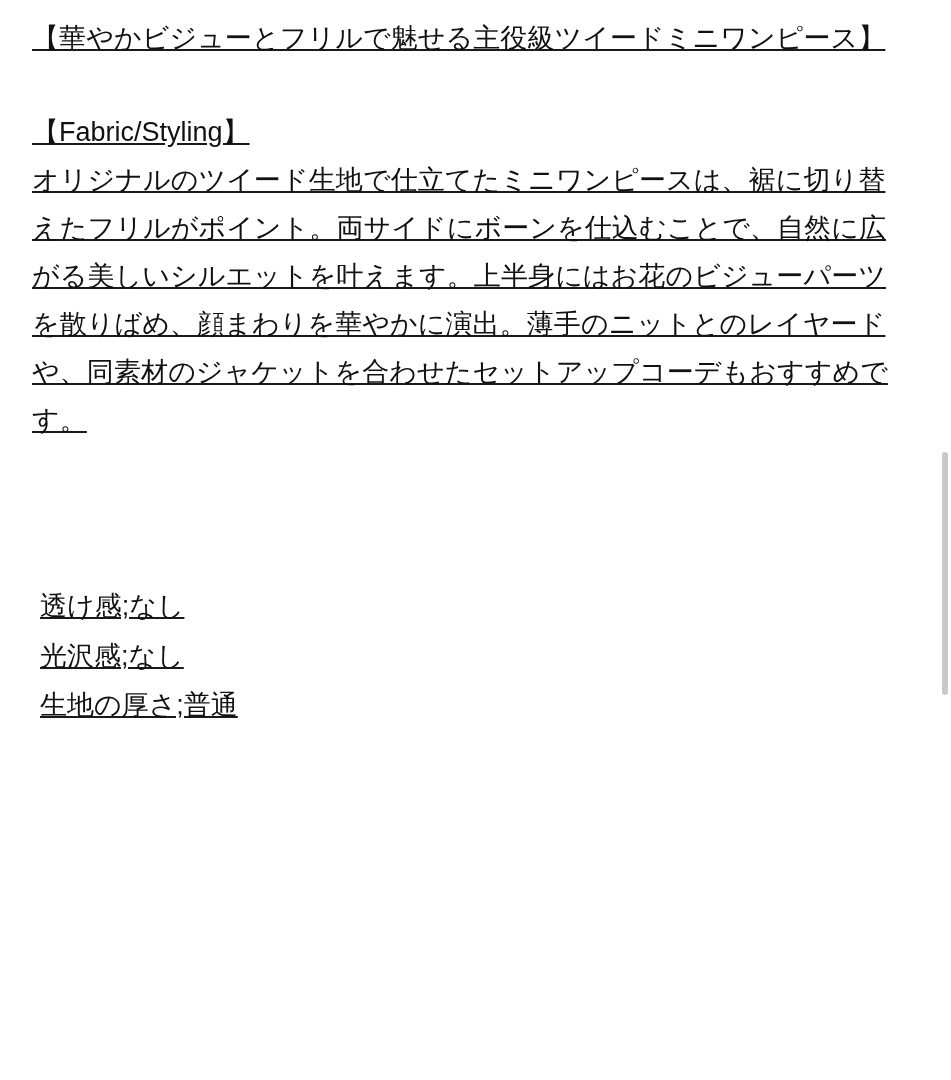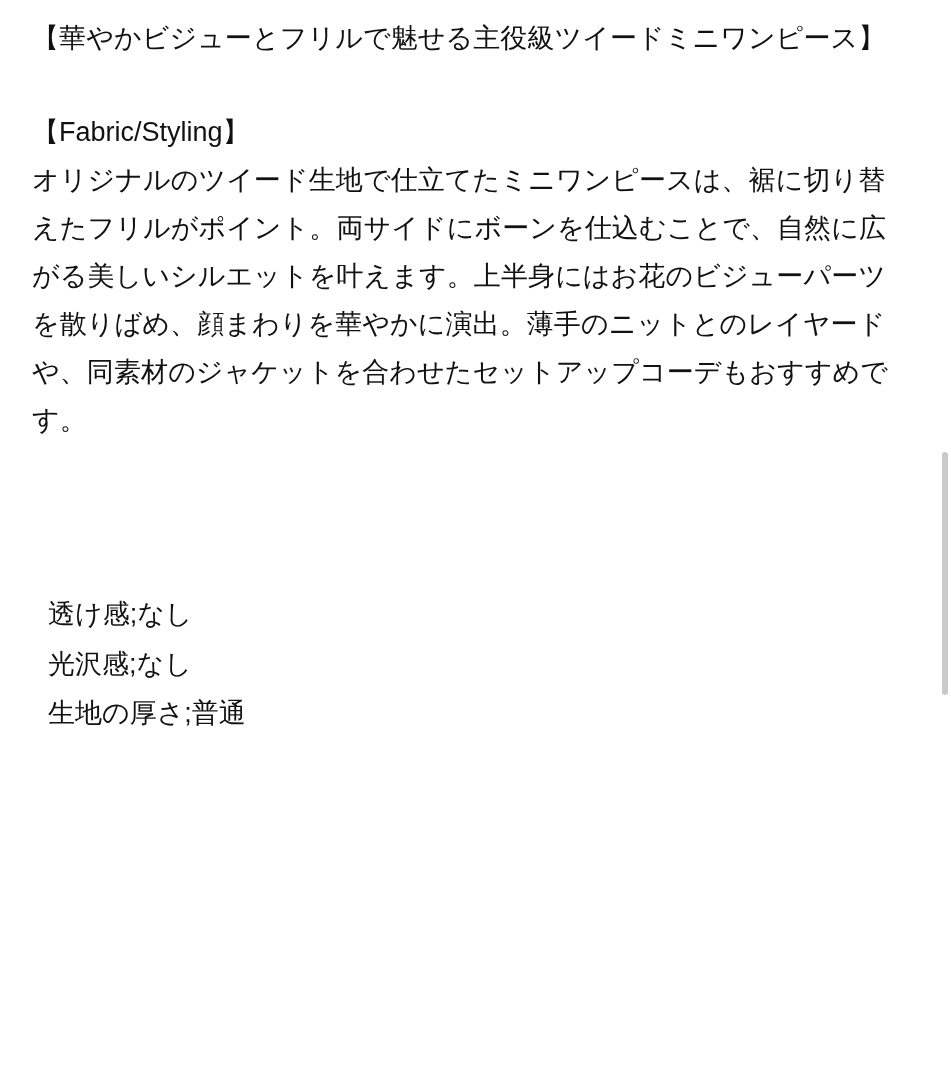--- a/index.html
+++ b/index.html
@@ -14,20 +14,21 @@
     font-family: "Liberation Sans", "DejaVu Sans", sans-serif;
     color: #1a1a1a;
     position: relative;
   }
   .page {
     box-sizing: border-box;
     width: 949px;
     height: 1080px;
     padding: 14px 56px 16px 32px;
     position: relative;
+    text-decoration: underline;
   }
   .block {
     font-size: 27px;
     line-height: 1.78;
     letter-spacing: 0.1px;
     color: #111111;
     white-space: pre-wrap;
     word-break: break-all;
   }
   .title {
@@ -36,21 +37,21 @@
   .gap-lg { height: 46px; }
   .gap-md { height: 34px; }
   .gap-xl { height: 96px; }
   .heading {
     font-size: 27px;
     line-height: 1.78;
     color: #111111;
   }
   .spec-list {
     list-style: none;
-    margin: 16px;
+    margin: 8px;
     padding: 0;
   }
   .spec-list li {
     font-size: 27px;
     line-height: 1.82;
     color: #111111;
   }
   
   .scrollbar-track {
     position: absolute;

